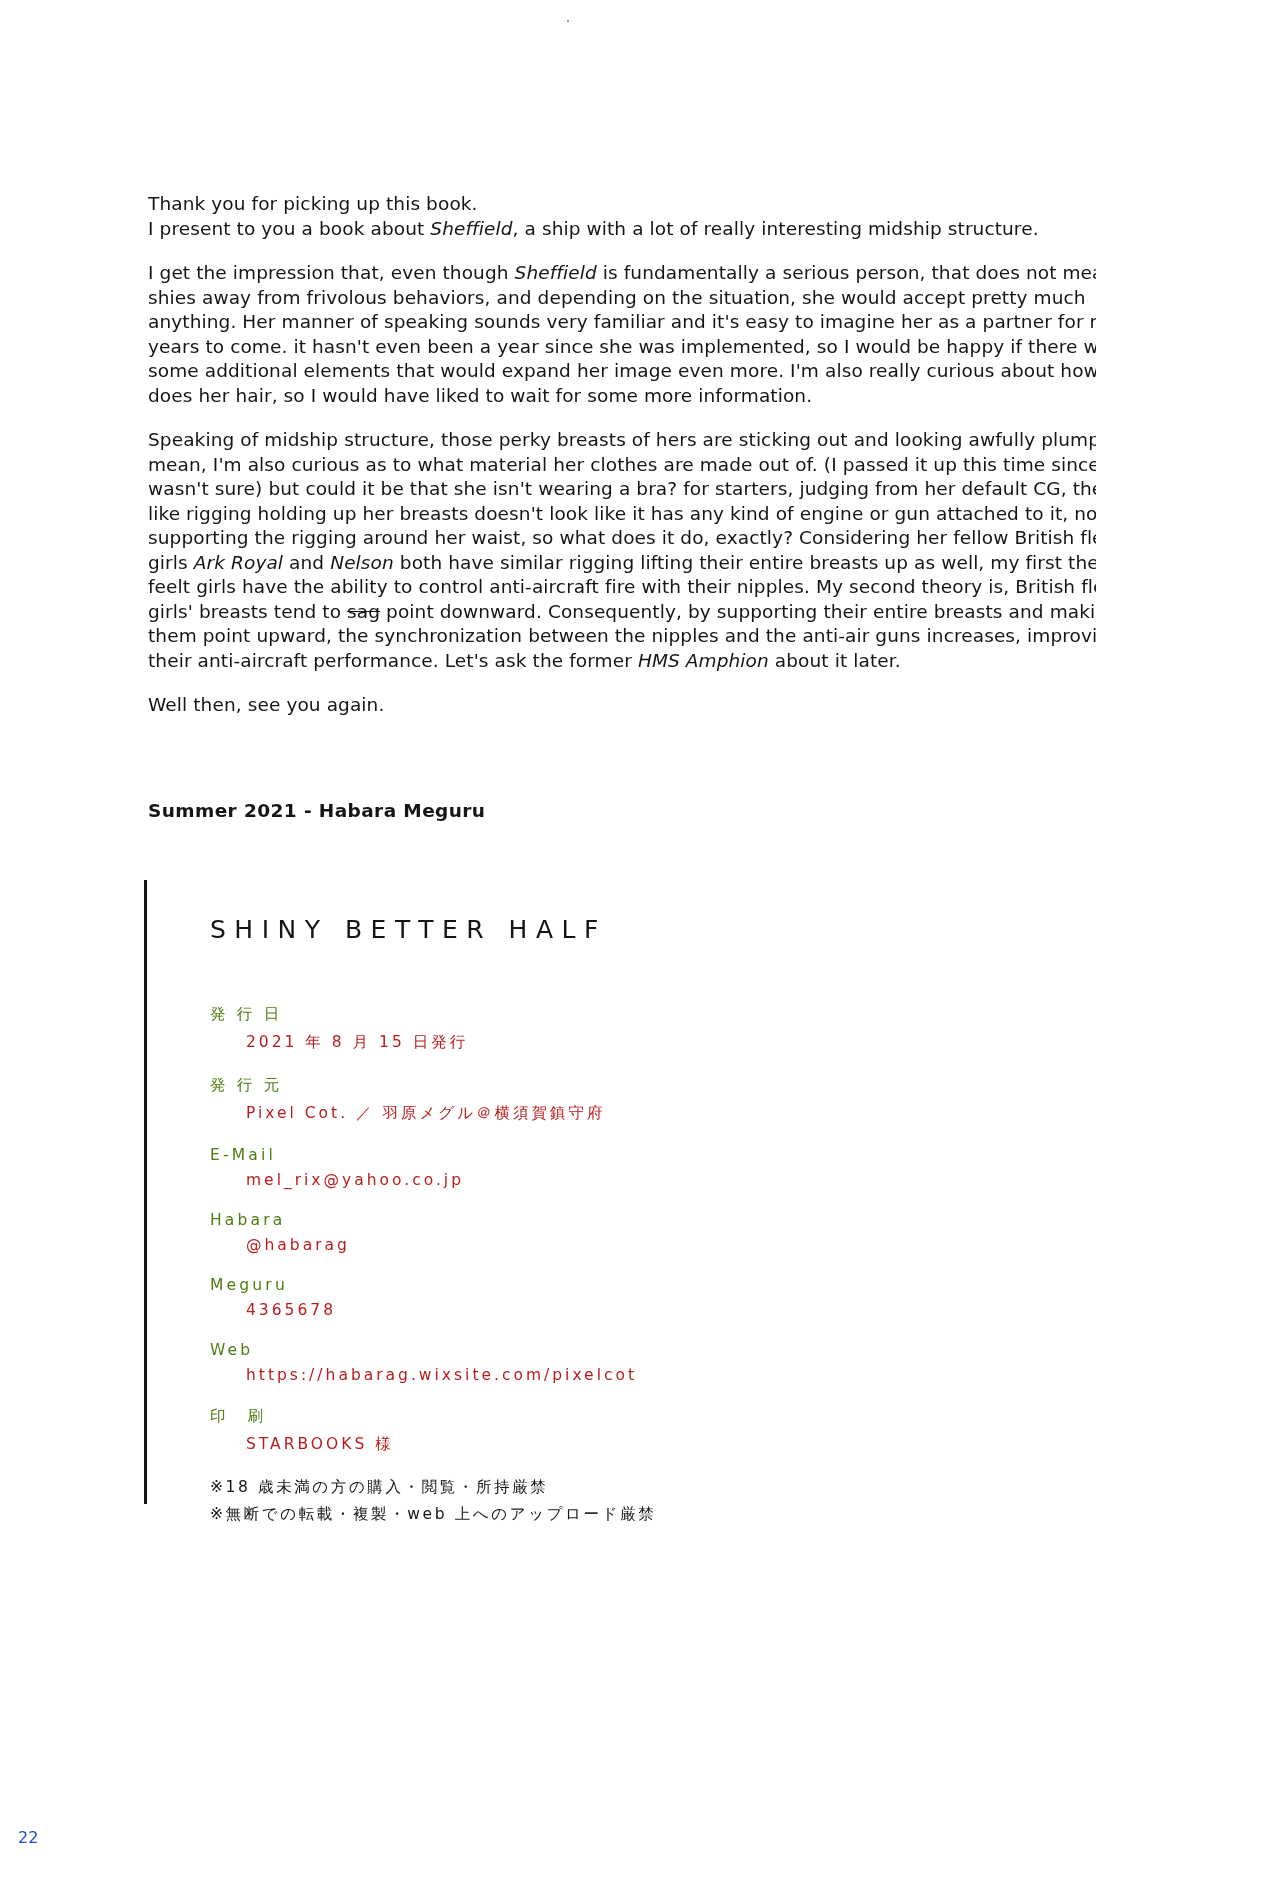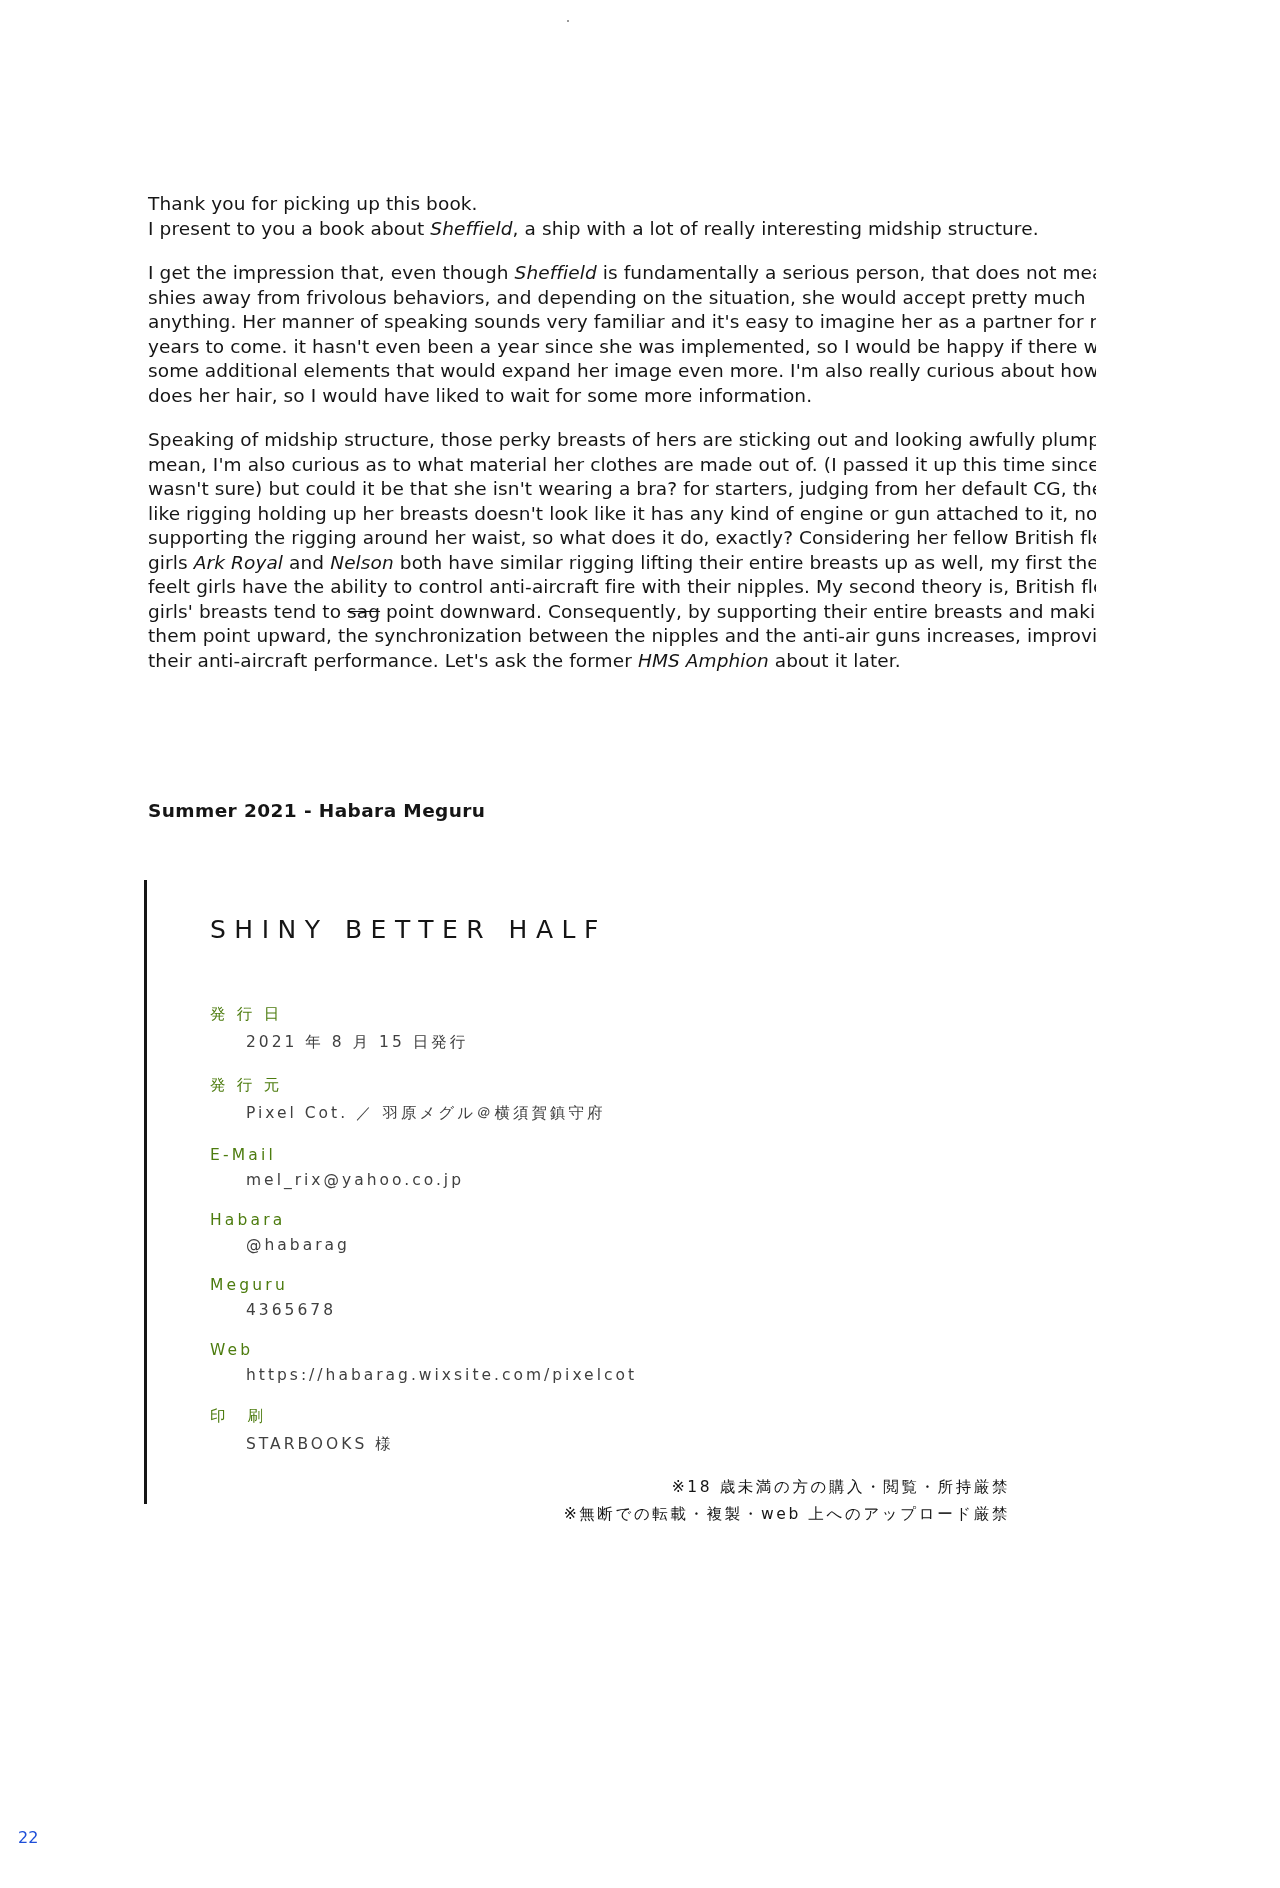--- a/index.html
+++ b/index.html
@@ -79,24 +79,23 @@
   .field-label {
     font-size: 15.5px;
     letter-spacing: 3.2px;
     margin-bottom: 7px;
     color: #4d7c0f;
   }
   .field-value {
     font-size: 15.5px;
     letter-spacing: 3.0px;
     padding-left: 36px;
-    color: #404040;
+    color: #b91c1c;
   }
   .notices {
-    text-align: right;
   }
   .notice-line {
     font-size: 15.5px;
     letter-spacing: 2.6px;
     margin-bottom: 6px;
     color: #151515;
   }
   .page-number {
     position: absolute;
     left: 18px;
@@ -117,20 +116,21 @@
 <body>
 
 <div class="page">
 
   <div class="top-mark"></div>
 
   <div class="afterword">
     <p class="tight">Thank you for picking up this book.<br>I present to you a book about <span class="it">Sheffield</span>, a ship with a lot of really interesting midship structure.</p>
     <p>I get the impression that, even though <span class="it">Sheffield</span> is fundamentally a serious person, that does not mean she shies away from frivolous behaviors, and depending on the situation, she would accept pretty much anything. Her manner of speaking sounds very familiar and it's easy to imagine her as a partner for many years to come. it hasn't even been a year since she was implemented, so I would be happy if there were some additional elements that would expand her image even more. I'm also really curious about how she does her hair, so I would have liked to wait for some more information.</p>
     <p>Speaking of midship structure, those perky breasts of hers are sticking out and looking awfully plump... I mean, I'm also curious as to what material her clothes are made out of. (I passed it up this time since I wasn't sure) but could it be that she isn't wearing a bra? for starters, judging from her default CG, the bow-like rigging holding up her breasts doesn't look like it has any kind of engine or gun attached to it, nor it is supporting the rigging around her waist, so what does it do, exactly? Considering her fellow British fleet girls <span class="it">Ark Royal</span> and <span class="it">Nelson</span> both have similar rigging lifting their entire breasts up as well, my first theory is, feelt girls have the ability to control anti-aircraft fire with their nipples. My second theory is, British fleet girls' breasts tend to <span class="strike">sag</span> point downward. Consequently, by supporting their entire breasts and making them point upward, the synchronization between the nipples and the anti-air guns increases, improving their anti-aircraft performance. Let's ask the former <span class="it">HMS Amphion</span> about it later.</p>
+    <p>Well then, see you again.</p>
   </div>
 
   <div class="signature">Summer 2021 - Habara Meguru</div>
 
   <div class="colophon-rule"></div>
 
   <div class="colophon">
     <div class="colophon-title">SHINY BETTER HALF</div>
 
     <div class="field">

